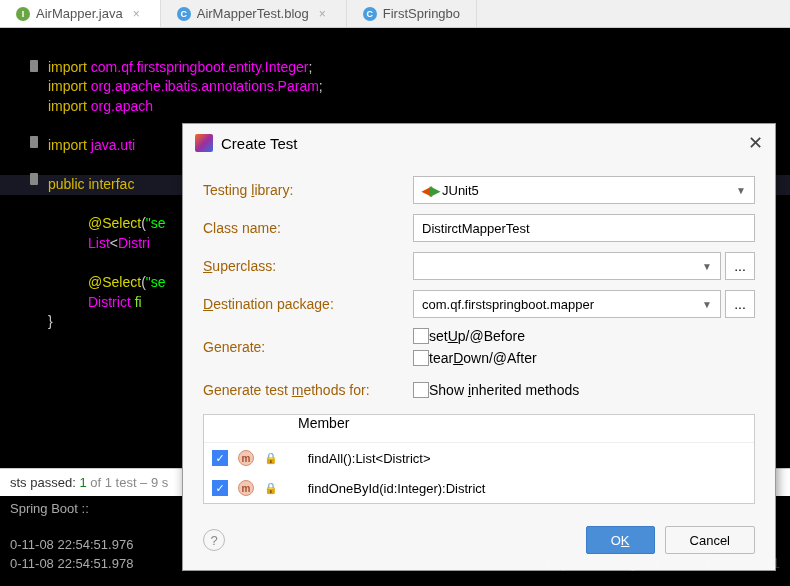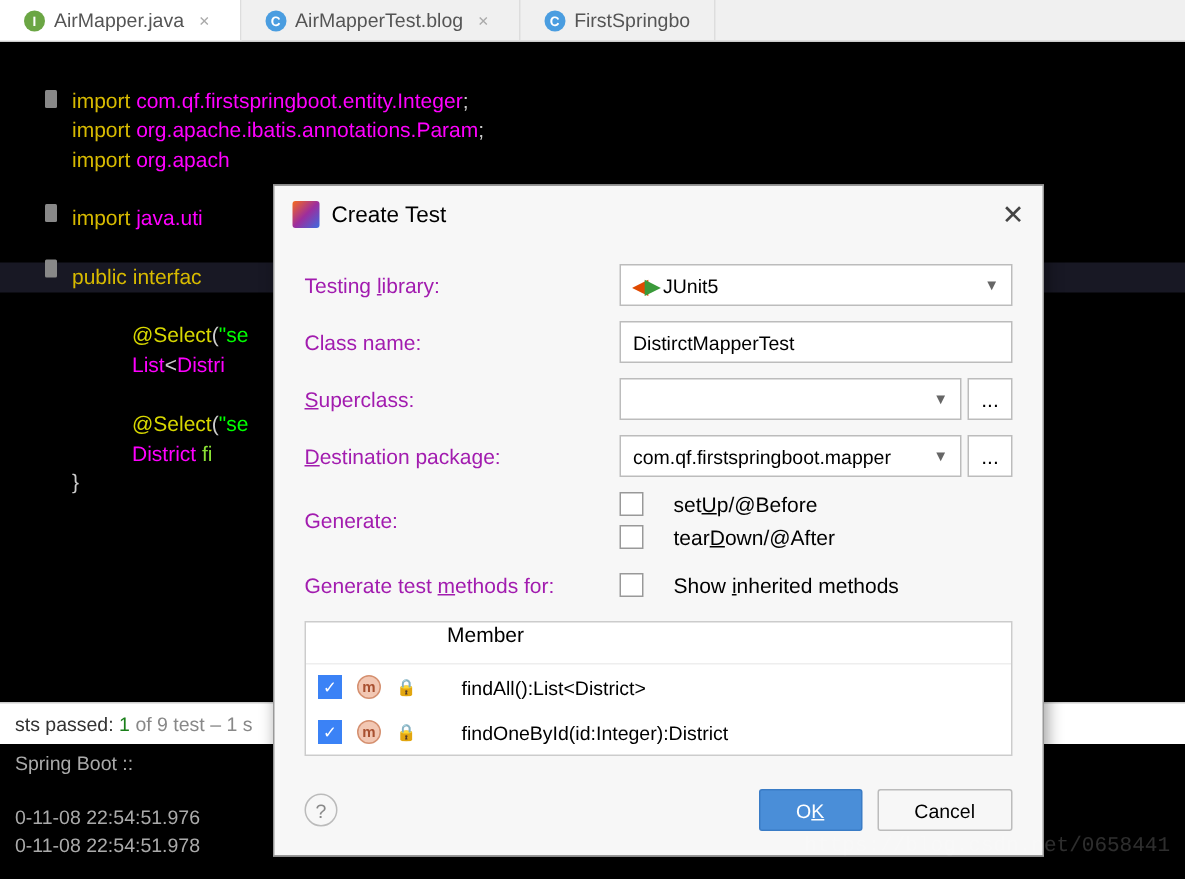--- a/index.html
+++ b/index.html
@@ -19,37 +19,37 @@
 .str { color: #00ff00; }
 .ann { color: #d7d700; }
 .type { color: #ff00ff; }
 .gutter { position: absolute; left: 0; top: 10px; width: 40px; }
 .gutter-mark { width: 8px; height: 12px; margin: 3px 0 3px 30px; background: #888; border-radius: 1px; }
 
 .testresult { background: #fff; color: #333; font-size: 13px; padding: 6px 10px; border-top: 1px solid #ccc; }
 .testresult .passed { color: #1a7f1a; }
 .console { background: #000; color: #aaa; font-family: Consolas, monospace; font-size: 13px; padding: 4px 10px; line-height: 1.4; }
 
-.dialog { position: absolute; left: 182px; top: 123px; width: 514px; background: #f7f7f7; border: 1px solid #999; box-shadow: 2px 2px 10px rgba(0,0,0,.4); font-size: 13px; }
+.dialog { position: absolute; left: 182px; top: 123px; width: 594px; background: #f7f7f7; border: 1px solid #999; box-shadow: 2px 2px 10px rgba(0,0,0,.4); font-size: 13px; }
 .dlg-title { display: flex; align-items: center; justify-content: space-between; padding: 8px 12px; }
 .dlg-title-left { display: flex; align-items: center; gap: 8px; font-size: 15px; }
 .ij-icon { width: 18px; height: 18px; background: linear-gradient(135deg,#f76b1c 0%,#9d2e9d 50%,#3b6be0 100%); border-radius: 2px; }
 .dlg-close { font-size: 18px; color: #444; cursor: pointer; }
 .dlg-body { padding: 14px 20px 0 20px; }
 .row { display: flex; align-items: center; margin-bottom: 10px; min-height: 28px; }
-.row label { width: 210px; color: #a21caf; font-size: 14px; }
+.row label { width: 210px; color: #a16207; font-size: 14px; }
 .row .field { flex: 1; display: flex; gap: 4px; }
 .select, .text-input { flex: 1; height: 28px; border: 1px solid #bcbcbc; background: #fff; padding: 0 8px; font-size: 13px; display: flex; align-items: center; justify-content: space-between; }
 .text-input { padding: 0 8px; }
 .select .arrow { color: #666; font-size: 10px; }
 .junit-icon { display: inline-flex; align-items: center; gap: 4px; }
 .junit-arrows { color: #e04a00; font-weight: bold; letter-spacing: -2px; }
 .junit-arrows .g { color: #3a9a3a; }
 .btn-ellipsis { width: 30px; height: 28px; border: 1px solid #bcbcbc; background: #fff; font-size: 14px; }
-.checkbox-row { display: flex; align-items: center; gap: 20px; font-size: 14px; }
+.checkbox-row { display: flex; align-items: center; gap: 0; font-size: 14px; }
 .checkbox-row + .checkbox-row { margin-top: 6px; align-items: center; }
 .cb { width: 16px; height: 16px; border: 1px solid #999; background: #fff; display: inline-flex; align-items: center; justify-content: center; font-size: 11px; color: #fff; }
 .cb.checked { background: #3b82f6; border-color: #3b82f6; }
 .member-table { border: 1px solid #ccc; background: #fff; margin: 6px 0 12px 0; }
 .member-header { display: flex; height: 28px; border-bottom: 1px solid #eee; font-size: 14px; }
 .member-header .col-cb { width: 36px; }
 .member-header .col-name { padding-left: 58px; }
 .member-row { display: flex; align-items: center; height: 30px; padding: 0 8px; gap: 10px; }
 .method-icon { width: 16px; height: 16px; border-radius: 50%; background: #f2c7b3; color: #a85030; border: 1px solid #d59070; display: flex; align-items: center; justify-content: center; font-size: 10px; font-weight: bold; }
 .lock-icon { color: #4a9a4a; font-size: 11px; }
@@ -102,21 +102,21 @@
   <br>
   <div style="padding-left:40px"><span class="ann">@Select</span>(<span class="str">"se</span></div>
   <div style="padding-left:40px"><span class="type">List</span>&lt;<span class="type">Distri</span></div>
   <br>
   <div style="padding-left:40px"><span class="ann">@Select</span>(<span class="str">"se</span></div>
   <div style="padding-left:40px"><span class="type">District</span> <span style="color:#8ae234">fi</span></div>
   <div>}</div>
 </div>
 
 <div class="testresult">
-  <span>sts passed:</span> <span class="passed">1</span> <span style="color:#888">of 9 test – 1 s</span>
+  <span>sts passed:</span> <span class="passed">1</span> <span style="color:#888">of 1 test – 9 s</span>
 </div>
 
 <div class="console">
   <div>Spring Boot ::</div>
   <br>
   <div>0-11-08 22:54:51.976</div>
   <div>0-11-08 22:54:51.978</div>
 </div>
 
 <div class="dialog">

